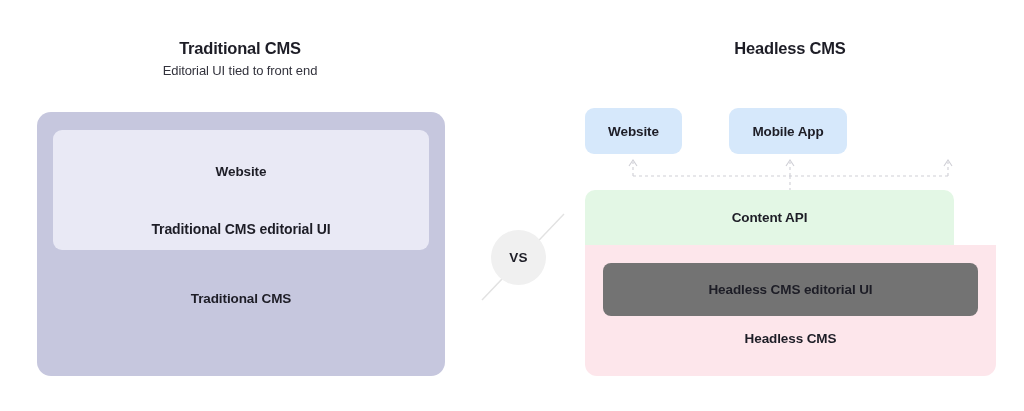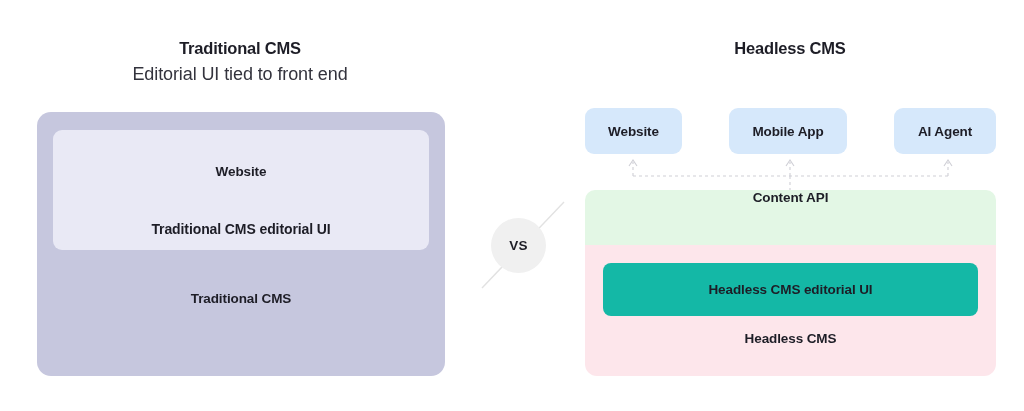--- a/index.html
+++ b/index.html
@@ -30,21 +30,21 @@
   }
   .panel-heading .title {
     font-size: 16.5px;
     font-weight: 700;
     letter-spacing: -0.2px;
     color: #1d1d26;
     display: block;
     margin-bottom: 4px;
   }
   .panel-heading .subtitle {
-    font-size: 18px;
+    font-size: 13px;
     font-weight: 400;
     color: #33333d;
     display: block;
     letter-spacing: -0.1px;
   }
   #heading-left  { left: 90px;  top: 38px; width: 300px; }
   #heading-right { left: 640px; top: 38px; width: 300px; }
 
   
   .trad-outer {
@@ -96,21 +96,21 @@
     font-size: 13.5px;
     font-weight: 700;
     color: #1d1d26;
     letter-spacing: -0.1px;
   }
 
   
   .vs-wrap {
     position: absolute;
     left: 480px;
-    top: 200px;
+    top: 212px;
     width: 86px;
     height: 90px;
   }
   .vs-slash {
     position: absolute;
     left: 0;
     top: 0;
     width: 86px;
     height: 90px;
     overflow: visible;
@@ -161,26 +161,27 @@
     top: 154px;
     width: 411px;
     height: 60px;
     overflow: visible;
   }
 
   .api-box {
     position: absolute;
     left: 585px;
     top: 190px;
-    width: 411px;
+    width: 369px;
     height: 55px;
     background: #e3f7e5;
     border-top-left-radius: 10px;
     border-top-right-radius: 10px;
     display: flex;
+    align-items: center;
     justify-content: center;
   }
   .api-box span {
     font-size: 13.5px;
     font-weight: 700;
     color: #1d1d26;
     letter-spacing: -0.1px;
   }
 
   .cms-box {
@@ -192,21 +193,21 @@
     background: #fde6eb;
     border-bottom-left-radius: 12px;
     border-bottom-right-radius: 12px;
   }
   .cms-inner {
     position: absolute;
     left: 18px;
     top: 18px;
     width: 375px;
     height: 53px;
-    background: #14b8a6;
+    background: #737373;
     border-radius: 8px;
     display: flex;
     align-items: center;
     justify-content: center;
   }
   .cms-inner span {
     font-size: 13.5px;
     font-weight: 700;
     color: #1d1d26;
     letter-spacing: -0.1px;
@@ -253,23 +254,20 @@
       <span>VS</span>
     </div>
   </div>
 
   <div class="chip" id="chip-website">
     <span>Website</span>
   </div>
   <div class="chip" id="chip-mobile">
     <span>Mobile App</span>
   </div>
-  <div class="chip" id="chip-aiagent">
-    <span>AI Agent</span>
-  </div>
 
   <svg class="connector-svg" viewBox="0 0 411 60">
 
     <line x1="48" y1="22" x2="363" y2="22" stroke="#cfcfd6" stroke-width="1.1" stroke-dasharray="3 3"></line>
 
     <line x1="205" y1="22" x2="205" y2="46" stroke="#cfcfd6" stroke-width="1.1" stroke-dasharray="3 3"></line>
 
     <line x1="48" y1="22" x2="48" y2="8" stroke="#cfcfd6" stroke-width="1.1" stroke-dasharray="3 3"></line>
     <polyline points="44,12 48,6 52,12" fill="none" stroke="#cfcfd6" stroke-width="1.1"></polyline>
 

